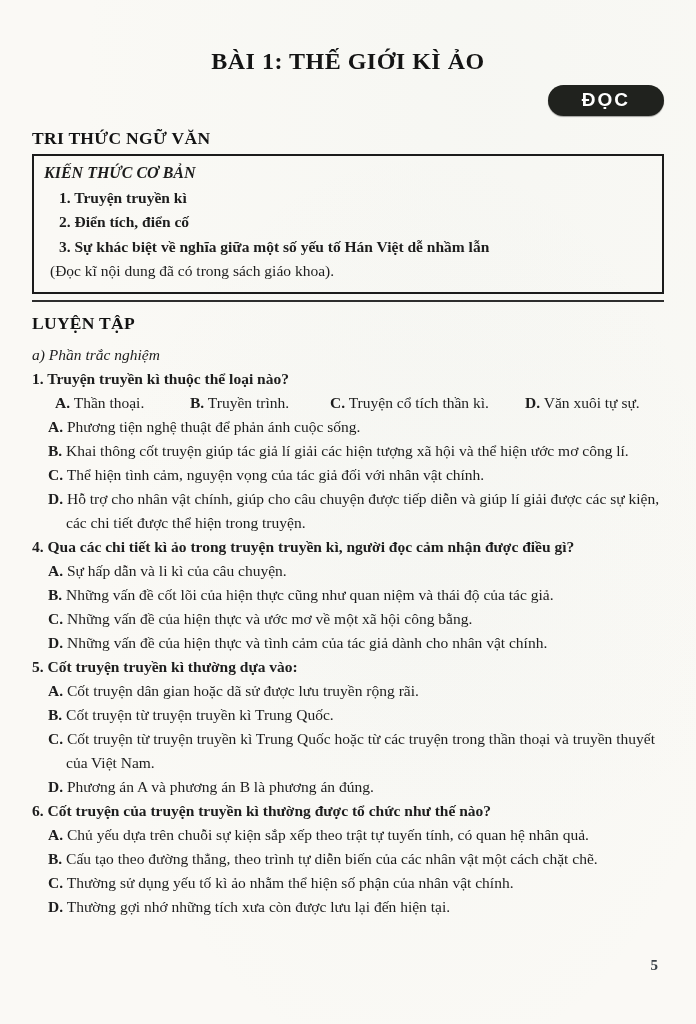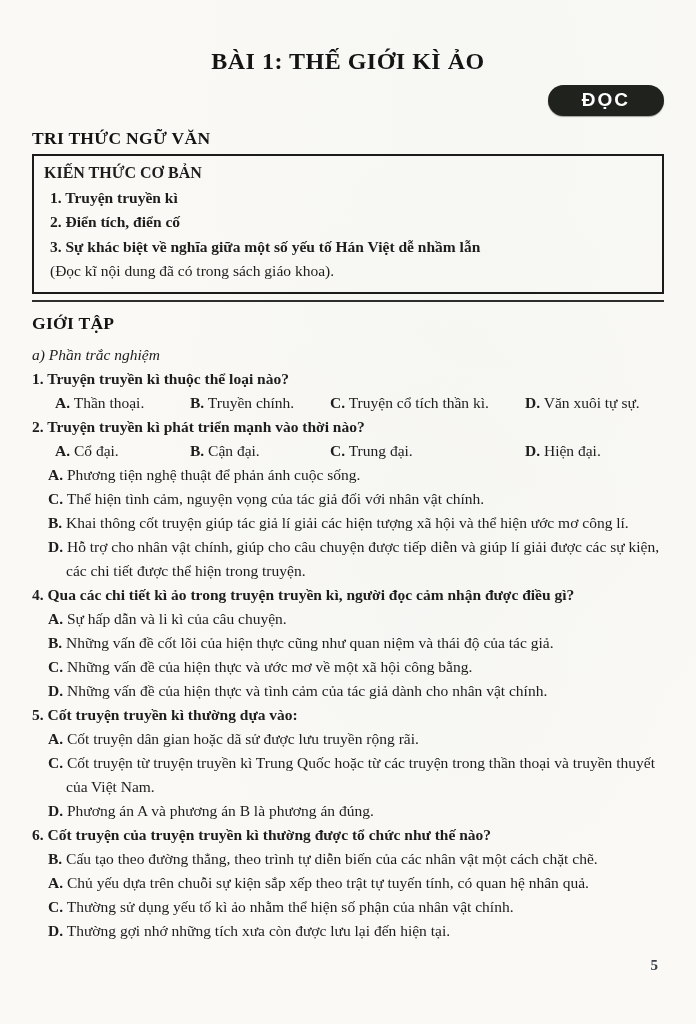--- a/index.html
+++ b/index.html
@@ -54,25 +54,26 @@
     color: #131313;
   }
   .knowledge-box {
     margin-top: 5px;
     border: 2px solid #1b1b1b;
     padding: 5px 12px 8px 10px;
     line-height: 24.5px;
   }
   .box-title {
     font-weight: bold;
+    font-style: italic;
     font-size: 16px;
   }
   .box-item {
     font-weight: bold;
-    margin-left: 6px;
+    margin-left: 15px;
   }
   .box-note { margin-left: 6px; }
 
   .section-divider {
     border: 0;
     border-top: 2px solid #2e2e2e;
     margin: 6px 0 0 0;
   }
 
   
@@ -128,76 +129,70 @@
   <div class="knowledge-box">
     <div class="box-title">KIẾN THỨC CƠ BẢN</div>
     <div class="box-item"><span class="opt-label">1.</span> <span>Truyện truyền kì</span></div>
     <div class="box-item"><span class="opt-label">2.</span> <span>Điển tích, điển cố</span></div>
     <div class="box-item"><span class="opt-label">3.</span> <span>Sự khác biệt về nghĩa giữa một số yếu tố Hán Việt dễ nhầm lẫn</span></div>
     <div class="box-note">(Đọc kĩ nội dung đã có trong sách giáo khoa).</div>
   </div>
 
   <hr class="section-divider">
 
-  <div class="practice-heading">GIỚI TẬP</div>
+  <div class="practice-heading">LUYỆN TẬP</div>
   <div class="practice-subheading">a) Phần trắc nghiệm</div>
 
   <div class="question">
     <div class="q-line"><span>1.</span> <span>Truyện truyền kì thuộc thể loại nào?</span></div>
     <div class="opts-row">
       <div class="opt"><span class="opt-label">A.</span> <span>Thần thoại.</span></div>
-      <div class="opt"><span class="opt-label">B.</span> <span>Truyền chính.</span></div>
+      <div class="opt"><span class="opt-label">B.</span> <span>Truyền trình.</span></div>
       <div class="opt"><span class="opt-label">C.</span> <span>Truyện cổ tích thần kì.</span></div>
       <div class="opt"><span class="opt-label">D.</span> <span>Văn xuôi tự sự.</span></div>
     </div>
   </div>
 
   <div class="question">
-    <div class="q-line"><span>2.</span> <span>Truyện truyền kì phát triển mạnh vào thời nào?</span></div>
-    <div class="opts-row">
-      <div class="opt"><span class="opt-label">A.</span> <span>Cổ đại.</span></div>
-      <div class="opt"><span class="opt-label">B.</span> <span>Cận đại.</span></div>
-      <div class="opt"><span class="opt-label">C.</span> <span>Trung đại.</span></div>
-      <div class="opt"><span class="opt-label">D.</span> <span>Hiện đại.</span></div>
-    </div>
   </div>
 
   <div class="question">
     <div class="opts-list">
       <div class="opt"><span class="opt-label">A.</span> <span>Phương tiện nghệ thuật để phản ánh cuộc sống.</span></div>
+      <div class="opt"><span class="opt-label">B.</span> <span>Khai thông cốt truyện giúp tác giả lí giải các hiện tượng xã hội và thể hiện ước mơ công lí.</span></div>
       <div class="opt"><span class="opt-label">C.</span> <span>Thể hiện tình cảm, nguyện vọng của tác giả đối với nhân vật chính.</span></div>
-      <div class="opt"><span class="opt-label">B.</span> <span>Khai thông cốt truyện giúp tác giả lí giải các hiện tượng xã hội và thể hiện ước mơ công lí.</span></div>
       <div class="opt"><span class="opt-label">D.</span> <span>Hỗ trợ cho nhân vật chính, giúp cho câu chuyện được tiếp diễn và giúp lí giải được các sự kiện, các chi tiết được thể hiện trong truyện.</span></div>
     </div>
   </div>
 
   <div class="question">
     <div class="q-line"><span>4.</span> <span>Qua các chi tiết kì ảo trong truyện truyền kì, người đọc cảm nhận được điều gì?</span></div>
     <div class="opts-list">
       <div class="opt"><span class="opt-label">A.</span> <span>Sự hấp dẫn và li kì của câu chuyện.</span></div>
       <div class="opt"><span class="opt-label">B.</span> <span>Những vấn đề cốt lõi của hiện thực cũng như quan niệm và thái độ của tác giả.</span></div>
       <div class="opt"><span class="opt-label">C.</span> <span>Những vấn đề của hiện thực và ước mơ về một xã hội công bằng.</span></div>
       <div class="opt"><span class="opt-label">D.</span> <span>Những vấn đề của hiện thực và tình cảm của tác giả dành cho nhân vật chính.</span></div>
     </div>
   </div>
 
   <div class="question">
     <div class="q-line"><span>5.</span> <span>Cốt truyện truyền kì thường dựa vào:</span></div>
     <div class="opts-list">
       <div class="opt"><span class="opt-label">A.</span> <span>Cốt truyện dân gian hoặc dã sử được lưu truyền rộng rãi.</span></div>
+      <div class="opt"><span class="opt-label">B.</span> <span>Cốt truyện từ truyện truyền kì Trung Quốc.</span></div>
       <div class="opt"><span class="opt-label">C.</span> <span>Cốt truyện từ truyện truyền kì Trung Quốc hoặc từ các truyện trong thần thoại và truyền thuyết của Việt Nam.</span></div>
       <div class="opt"><span class="opt-label">D.</span> <span>Phương án A và phương án B là phương án đúng.</span></div>
     </div>
   </div>
 
   <div class="question">
     <div class="q-line"><span>6.</span> <span>Cốt truyện của truyện truyền kì thường được tổ chức như thế nào?</span></div>
     <div class="opts-list">
+      <div class="opt"><span class="opt-label">A.</span> <span>Chủ yếu dựa trên chuỗi sự kiện sắp xếp theo trật tự tuyến tính, có quan hệ nhân quả.</span></div>
       <div class="opt"><span class="opt-label">B.</span> <span>Cấu tạo theo đường thẳng, theo trình tự diễn biến của các nhân vật một cách chặt chẽ.</span></div>
-      <div class="opt"><span class="opt-label">A.</span> <span>Chủ yếu dựa trên chuỗi sự kiện sắp xếp theo trật tự tuyến tính, có quan hệ nhân quả.</span></div>
       <div class="opt"><span class="opt-label">C.</span> <span>Thường sử dụng yếu tố kì ảo nhằm thể hiện số phận của nhân vật chính.</span></div>
       <div class="opt"><span class="opt-label">D.</span> <span>Thường gợi nhớ những tích xưa còn được lưu lại đến hiện tại.</span></div>
     </div>
   </div>
 
   <div class="page-number">5</div>
 
 </div>
 
 </body></html>

